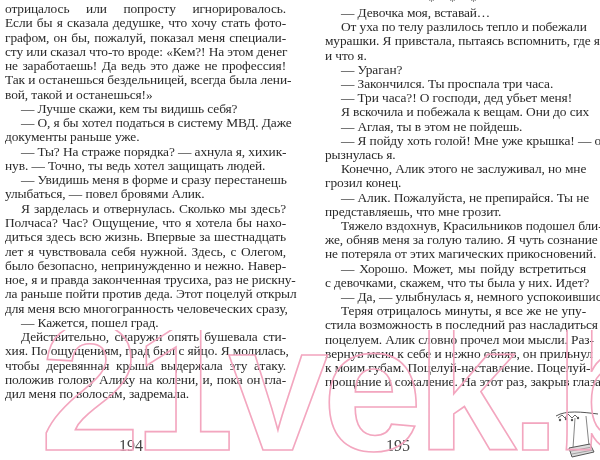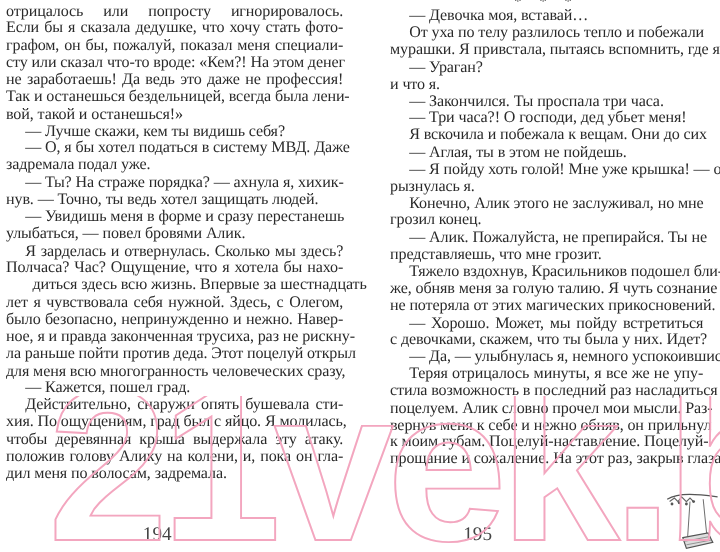--- a/index.html
+++ b/index.html
@@ -47,28 +47,28 @@
   <div class="lines" id="left-lines">
       <div class="line" style="height: 14.2667px; line-height: 14.2667px;">отрицалось или попросту игнорировалось.</div>
       <div class="line" style="height: 14.2667px; line-height: 14.2667px;">Если бы я сказала дедушке, что хочу стать фото-</div>
       <div class="line" style="height: 14.2667px; line-height: 14.2667px;">графом, он бы, пожалуй, показал меня специали-</div>
       <div class="line" style="height: 14.2667px; line-height: 14.2667px;">сту или сказал что-то вроде: «Кем?! На этом денег</div>
       <div class="line" style="height: 14.2667px; line-height: 14.2667px;">не заработаешь! Да ведь это даже не профессия!</div>
       <div class="line" style="height: 14.2667px; line-height: 14.2667px;">Так и останешься бездельницей, всегда была лени-</div>
       <div class="line last" style="height: 14.2667px; line-height: 14.2667px;">вой, такой и останешься!»</div>
       <div class="line indent last" style="height: 14.2667px; line-height: 14.2667px;">— Лучше скажи, кем ты видишь себя?</div>
       <div class="line indent" style="height: 14.2667px; line-height: 14.2667px;">— О, я бы хотел податься в систему МВД. Даже</div>
-      <div class="line last" style="height: 14.2667px; line-height: 14.2667px;">задремала подал уже.</div>
+      <div class="line last" style="height: 14.2667px; line-height: 14.2667px;">документы раньше уже.</div>
       <div class="line indent" style="height: 14.2667px; line-height: 14.2667px;">— Ты? На страже порядка? — ахнула я, хихик-</div>
       <div class="line last" style="height: 14.2667px; line-height: 14.2667px;">нув. — Точно, ты ведь хотел защищать людей.</div>
       <div class="line indent" style="height: 14.2667px; line-height: 14.2667px;">— Увидишь меня в форме и сразу перестанешь</div>
       <div class="line last" style="height: 14.2667px; line-height: 14.2667px;">улыбаться, — повел бровями Алик.</div>
       <div class="line indent" style="height: 14.2667px; line-height: 14.2667px;">Я зарделась и отвернулась. Сколько мы здесь?</div>
       <div class="line" style="height: 14.2667px; line-height: 14.2667px;">Полчаса? Час? Ощущение, что я хотела бы нахо-</div>
-      <div class="line" style="height: 14.2667px; line-height: 14.2667px; margin-left: 22px;">диться здесь всю жизнь. Впервые за шестнадцать</div>
+      <div class="line" style="height: 14.2667px; line-height: 14.2667px;">диться здесь всю жизнь. Впервые за шестнадцать</div>
       <div class="line" style="height: 14.2667px; line-height: 14.2667px;">лет я чувствовала себя нужной. Здесь, с Олегом,</div>
       <div class="line" style="height: 14.2667px; line-height: 14.2667px;">было безопасно, непринужденно и нежно. Навер-</div>
       <div class="line" style="height: 14.2667px; line-height: 14.2667px;">ное, я и правда законченная трусиха, раз не рискну-</div>
       <div class="line" style="height: 14.2667px; line-height: 14.2667px;">ла раньше пойти против деда. Этот поцелуй открыл</div>
       <div class="line" style="height: 14.2667px; line-height: 14.2667px;">для меня всю многогранность человеческих сразу,</div>
       <div class="line indent last" style="height: 14.2667px; line-height: 14.2667px;">— Кажется, пошел град.</div>
       <div class="line indent" style="height: 14.2667px; line-height: 14.2667px;">Действительно, снаружи опять бушевала сти-</div>
       <div class="line" style="height: 14.2667px; line-height: 14.2667px;">хия. По ощущениям, град был с яйцо. Я молилась,</div>
       <div class="line" style="height: 14.2667px; line-height: 14.2667px;">чтобы деревянная крыша выдержала эту атаку.</div>
       <div class="line" style="height: 14.2667px; line-height: 14.2667px;">положив голову Алику на колени, и, пока он гла-</div>
@@ -76,22 +76,22 @@
     </div>
   <div class="folio folio-left">194</div>
 </div>
 
 <div class="page page-right">
   <div class="stars">* * *</div>
   <div class="lines right-lines" id="right-lines">
       <div class="line indent last" style="height: 14.2069px; line-height: 14.2069px;">— Девочка моя, вставай…</div>
       <div class="line indent" style="height: 14.2069px; line-height: 14.2069px;">От уха по телу разлилось тепло и побежали</div>
       <div class="line" style="height: 14.2069px; line-height: 14.2069px;">мурашки. Я привстала, пытаясь вспомнить, где я</div>
+      <div class="line last" style="height: 14.2069px; line-height: 14.2069px;">и что я.</div>
       <div class="line indent last" style="height: 14.2069px; line-height: 14.2069px;">— Ураган?</div>
-      <div class="line last" style="height: 14.2069px; line-height: 14.2069px;">и что я.</div>
       <div class="line indent last" style="height: 14.2069px; line-height: 14.2069px;">— Закончился. Ты проспала три часа.</div>
       <div class="line indent last" style="height: 14.2069px; line-height: 14.2069px;">— Три часа?! О господи, дед убьет меня!</div>
       <div class="line indent" style="height: 14.2069px; line-height: 14.2069px;">Я вскочила и побежала к вещам. Они до сих</div>
       <div class="line indent last" style="height: 14.2069px; line-height: 14.2069px;">— Аглая, ты в этом не пойдешь.</div>
       <div class="line indent" style="height: 14.2069px; line-height: 14.2069px;">— Я пойду хоть голой! Мне уже крышка! — ог-</div>
       <div class="line last" style="height: 14.2069px; line-height: 14.2069px;">рызнулась я.</div>
       <div class="line indent" style="height: 14.2069px; line-height: 14.2069px;">Конечно, Алик этого не заслуживал, но мне</div>
       <div class="line last" style="height: 14.2069px; line-height: 14.2069px;">грозил конец.</div>
       <div class="line indent" style="height: 14.2069px; line-height: 14.2069px;">— Алик. Пожалуйста, не препирайся. Ты не</div>
       <div class="line last" style="height: 14.2069px; line-height: 14.2069px;">представляешь, что мне грозит.</div>

